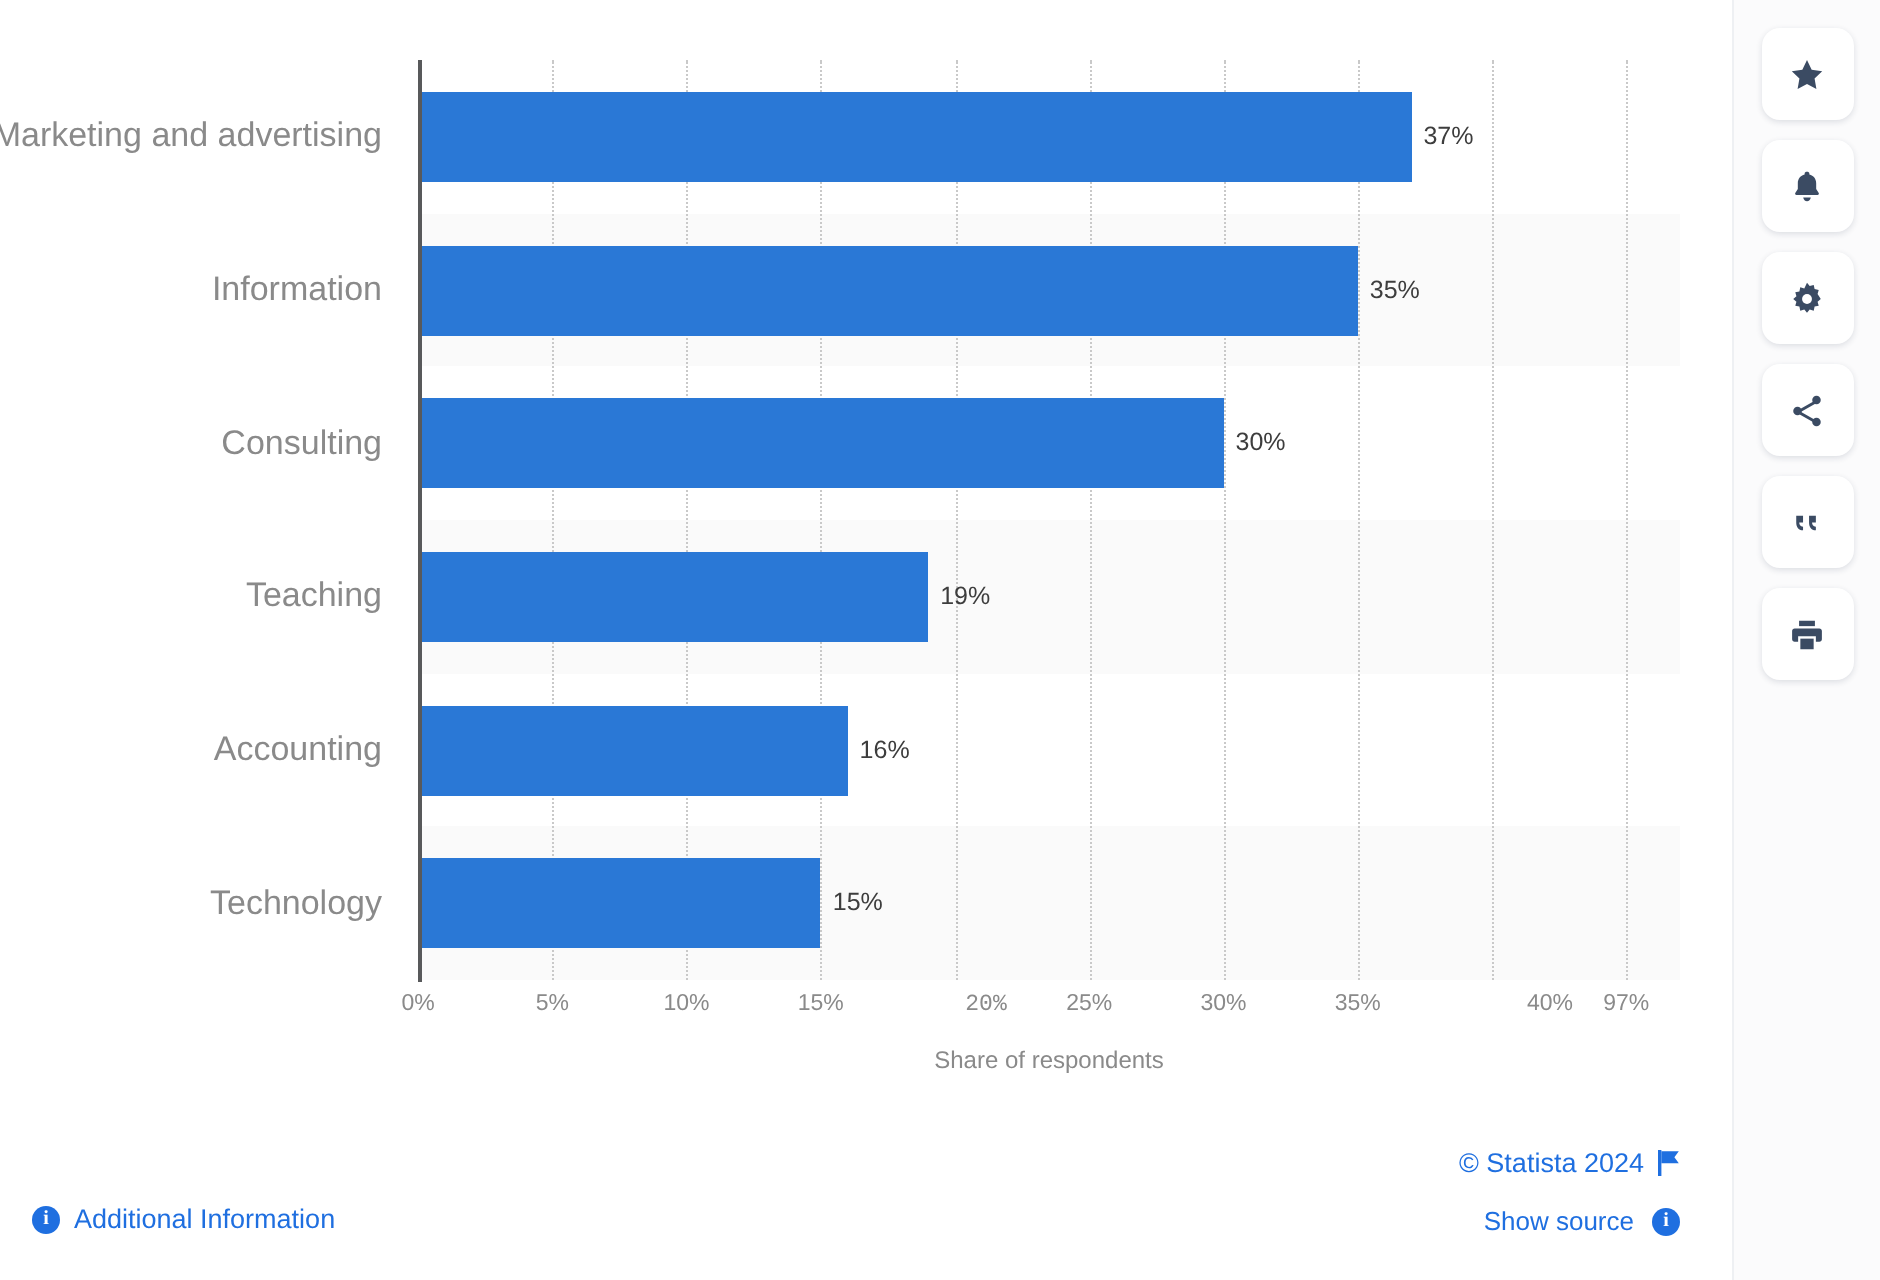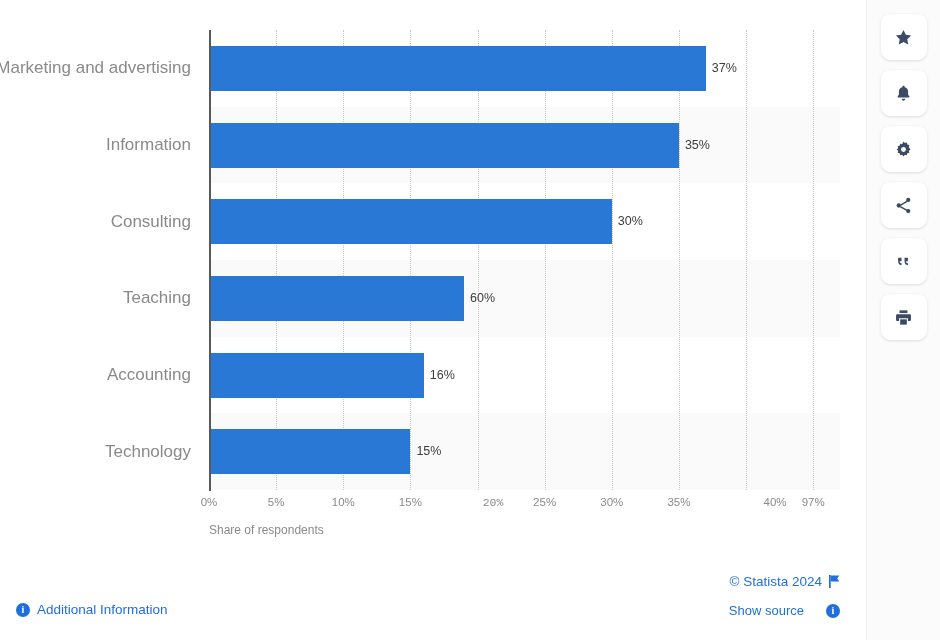--- a/index.html
+++ b/index.html
@@ -151,20 +151,21 @@
     color: #8a8a8a;
     transform: translateX(-50%);
     white-space: nowrap;
   }
 
   #x-axis-title {
     position: absolute;
     left: 209px;
     top: 523px;
     width: 631px;
+    text-align: center;
     font-size: 12px;
     color: #8a8a8a;
   }
 
   
   #footer {
     position: absolute;
     left: 0;
     top: 560px;
     width: 866px;
@@ -184,21 +185,21 @@
     cursor: pointer;
   }
   #copyright svg { display: block; fill: #1f6fe0; }
 
   #show-source {
     position: absolute;
     right: 26px;
     top: 43px;
     display: flex;
     align-items: center;
-    gap: 22px;
+    gap: 9px;
     font-size: 13px;
     color: #1f6fe0;
     cursor: pointer;
   }
 
   #additional-info {
     position: absolute;
     left: 16px;
     top: 42px;
     display: flex;
@@ -256,21 +257,21 @@
         <div class="gridline" style="left: 469.894px;"></div>
         <div class="gridline" style="left: 537.021px;"></div>
         <div class="gridline" style="left: 604.149px;"></div>
         <div class="bar" style="left: 0px; top: 15.8333px; width: 496.745px; background: rgb(42, 120, 214);"></div>
         <div class="bar-value" style="left: 496.745px; top: 15.8333px;">37%</div>
         <div class="bar" style="left: 0px; top: 92.5px; width: 469.894px; background: rgb(42, 120, 214);"></div>
         <div class="bar-value" style="left: 469.894px; top: 92.5px;">35%</div>
         <div class="bar" style="left: 0px; top: 169.167px; width: 402.766px; background: rgb(42, 120, 214);"></div>
         <div class="bar-value" style="left: 402.766px; top: 169.167px;">30%</div>
         <div class="bar" style="left: 0px; top: 245.833px; width: 255.085px; background: rgb(42, 120, 214);"></div>
-        <div class="bar-value" style="left: 255.085px; top: 245.833px;">60%</div>
+        <div class="bar-value" style="left: 255.085px; top: 245.833px;">19%</div>
         <div class="bar" style="left: 0px; top: 322.5px; width: 214.809px; background: rgb(42, 120, 214);"></div>
         <div class="bar-value" style="left: 214.809px; top: 322.5px;">16%</div>
         <div class="bar" style="left: 0px; top: 399.167px; width: 201.383px; background: rgb(42, 120, 214);"></div>
         <div class="bar-value" style="left: 201.383px; top: 399.167px;">15%</div>
       </div>
 
     <div id="y-axis"></div>
 
     <div id="x-ticks">
         <div class="x-tick" style="left: 0px;">0%</div>

